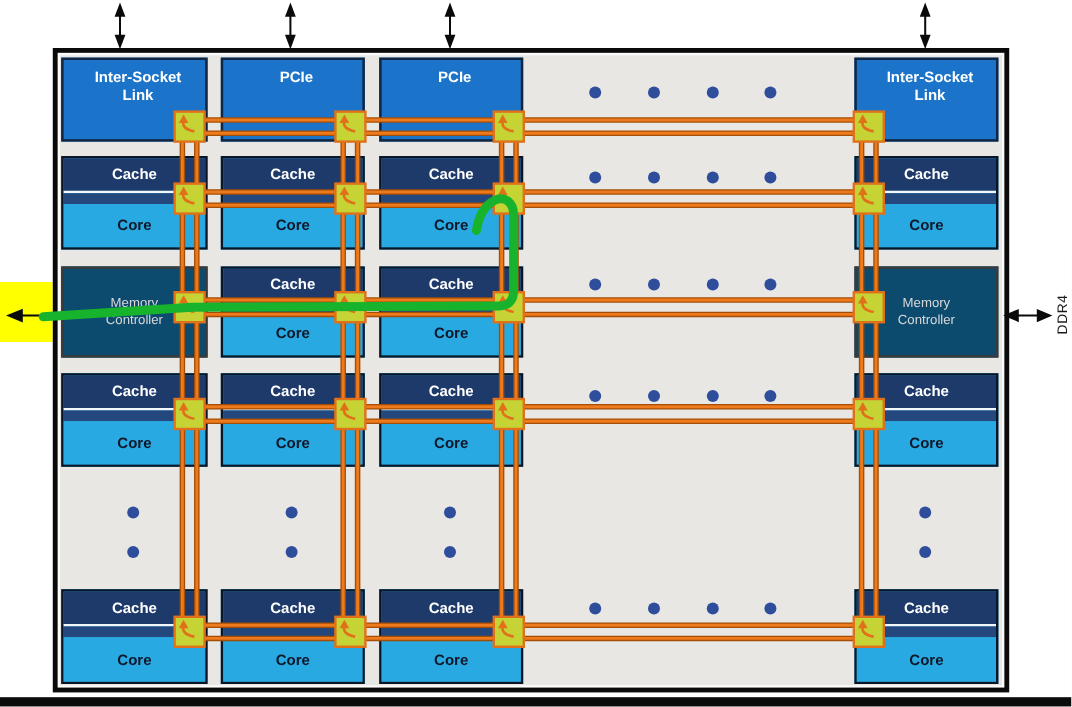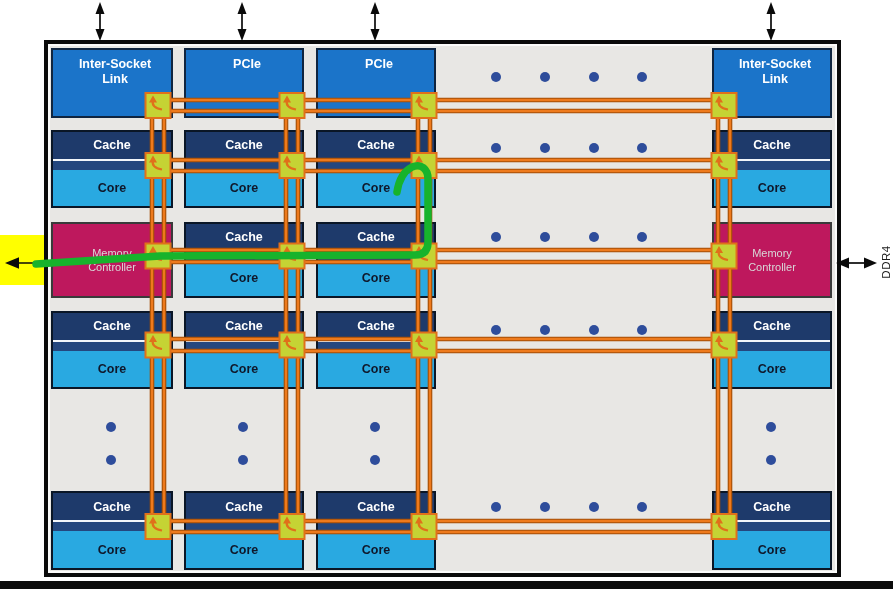--- a/index.html
+++ b/index.html
@@ -20,21 +20,21 @@
     text-align:center;padding:7px 8px 0 14px;
   }
   .tile.cc{border:2px solid #0a1626;display:flex;flex-direction:column;background:#29a9e1;}
   .cc .cache{flex:0 0 36%;background:#1e3a6b;color:#fff;font-weight:bold;font-size:12.5px;
     display:flex;align-items:center;justify-content:center;}
   .cc .sep{flex:0 0 2px;background:#f2f6fa;}
   .cc .sliver{flex:0 0 9px;background:#24477e;}
   .cc .core{flex:1;background:#29a9e1;color:#0f172a;font-weight:bold;font-size:12.5px;
     display:flex;align-items:center;justify-content:center;}
   .tile.mc{
-    background:#be185d;border:2px solid #3a3a3a;color:#d8d8d8;
+    background:#0c4a6e;border:2px solid #3a3a3a;color:#d8d8d8;
     font-size:11px;line-height:14px;text-align:center;
     display:flex;align-items:center;justify-content:center;
   }
   .dot{position:absolute;width:10px;height:10px;border-radius:50%;background:#2e4d9b;}
   #highlight{position:absolute;left:0;top:235px;width:44px;height:50px;background:#ffff00;}
   #overlay{position:absolute;left:0;top:0;width:893px;height:589px;pointer-events:none;}
   #ddr4{
     position:absolute;left:886px;top:262px;transform:translate(-50%,-50%) rotate(-90deg);
     font-size:11.5px;color:#1a1a1a;letter-spacing:0.5px;white-space:nowrap;
   }

